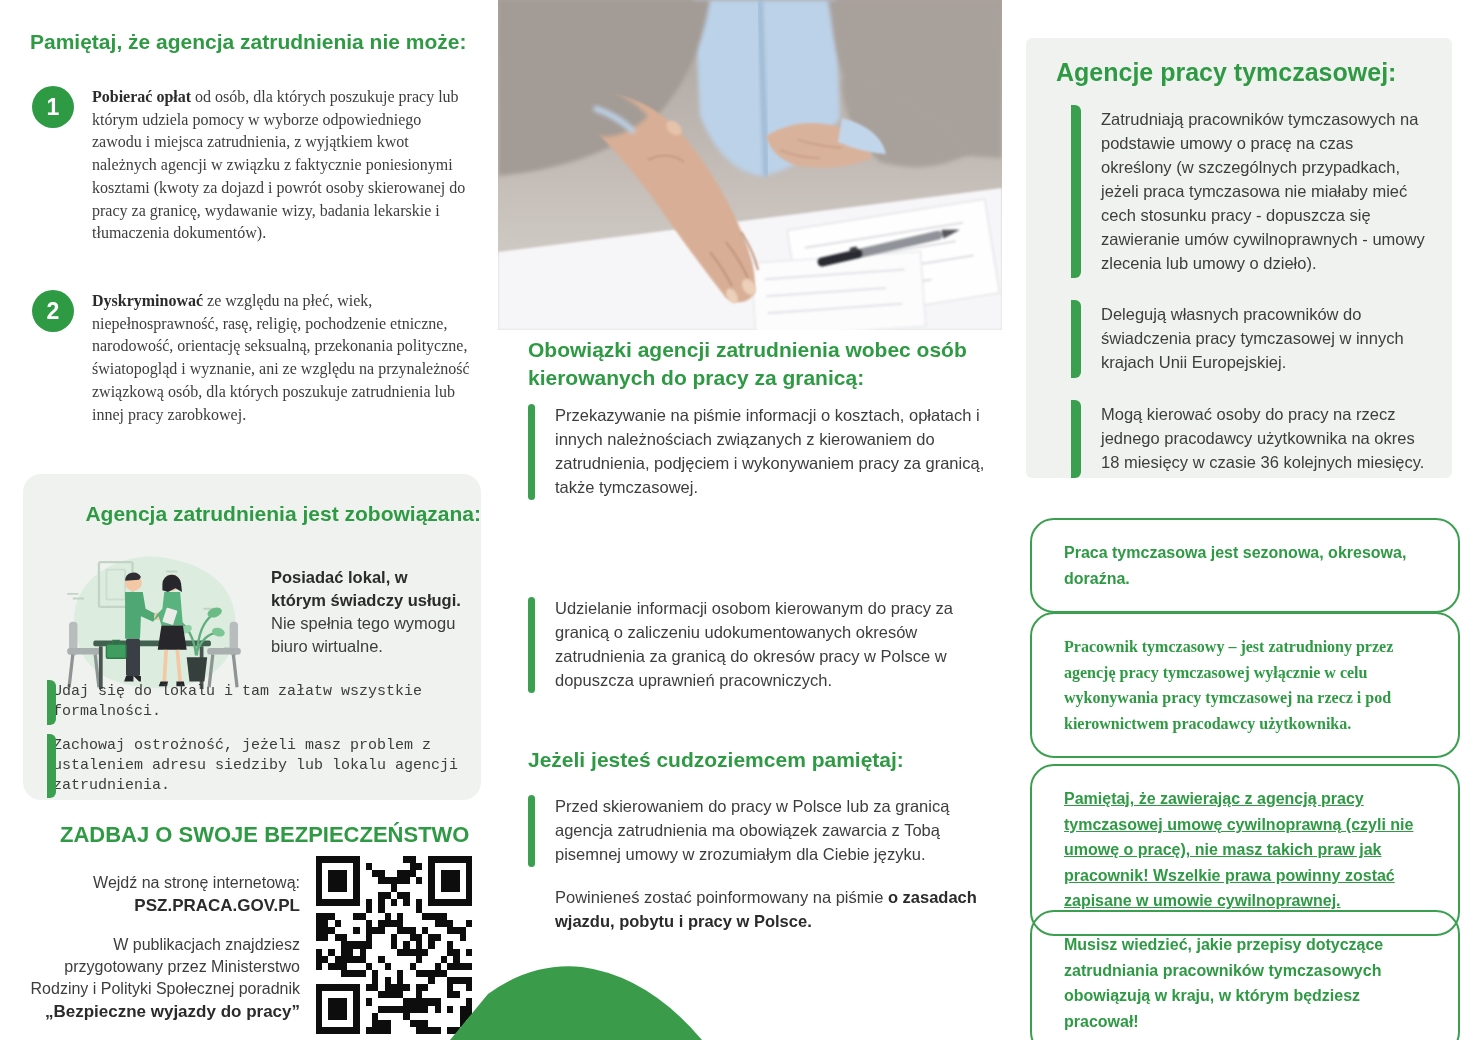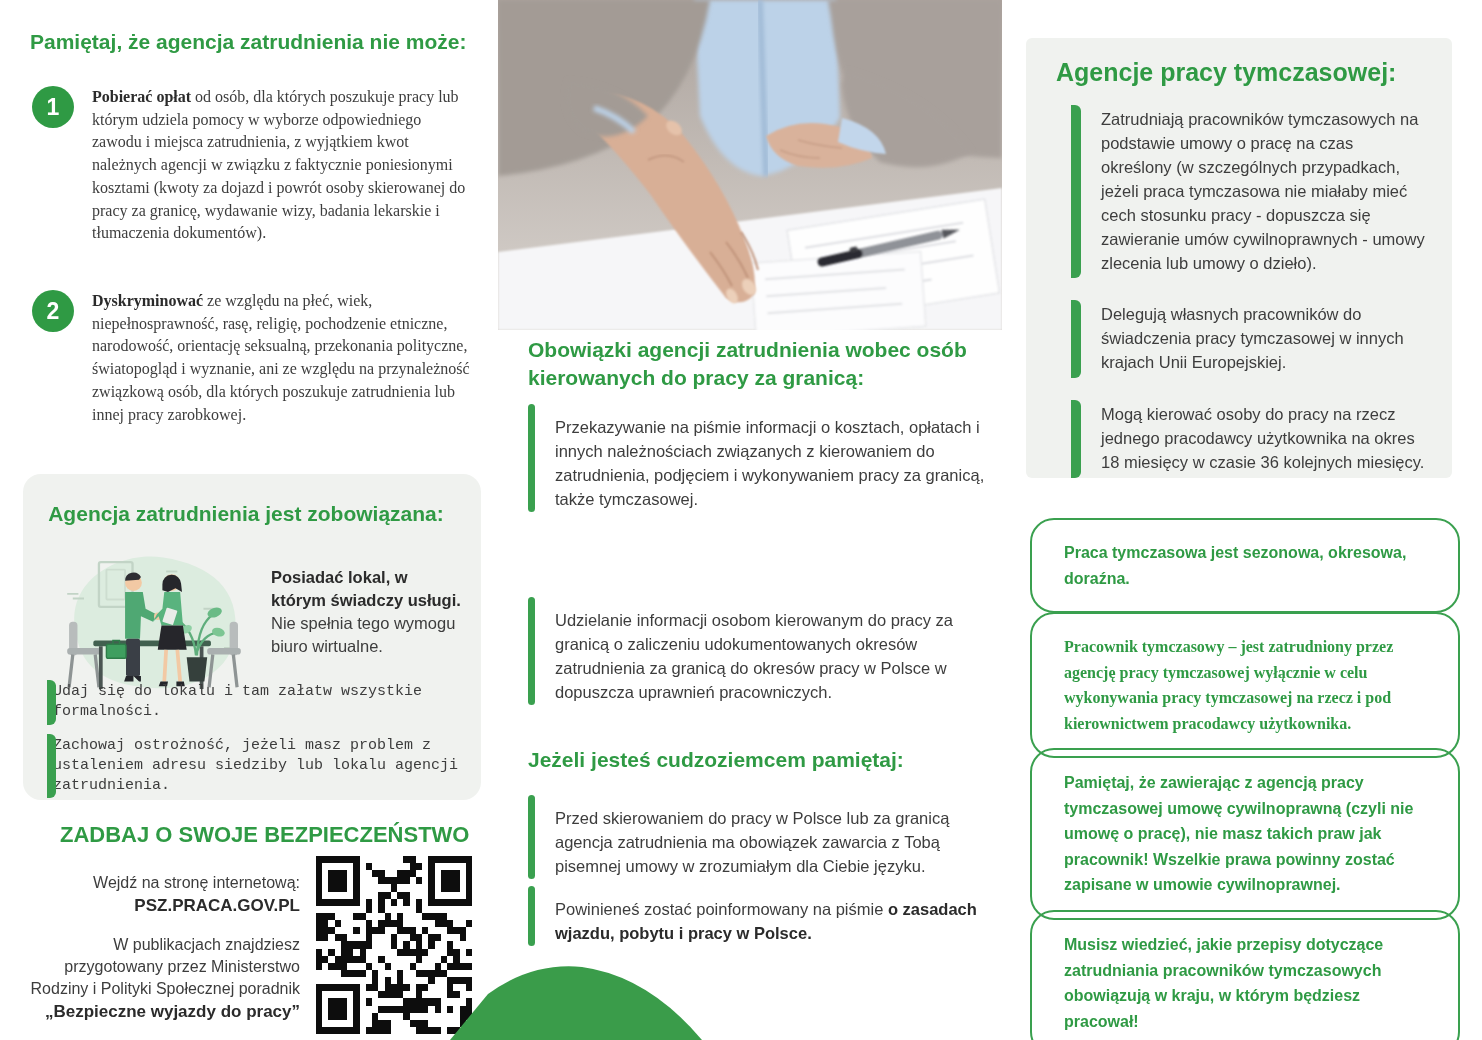--- a/index.html
+++ b/index.html
@@ -17,61 +17,61 @@
   
   .left-title{position:absolute;left:30px;top:30px;width:460px;font-size:21px;}
   .num-item{position:absolute;left:32px;display:flex;gap:18px;width:440px;}
   .num-item.n1{top:86px;} .num-item.n2{top:290px;}
   .num-circle{flex:0 0 42px;width:42px;height:42px;border-radius:50%;background:var(--green);
     color:#fff;font-size:23px;font-weight:bold;display:flex;align-items:center;justify-content:center;}
   .num-text{font-size:16px;line-height:1.42;width:392px;color:var(--text);font-family:Liberation Serif, serif;}
 
   .oblig-box{position:absolute;left:23px;top:474px;width:458px;height:326px;
     background:var(--box-bg);border-radius:18px;}
-  .oblig-title{position:absolute;left:0;right:12px;top:28px;text-align:center;font-size:21px;}
+  .oblig-title{position:absolute;left:0;right:0;top:28px;text-align:right;font-size:21px;}
   .oblig-illustration{position:absolute;left:22px;top:62px;width:218px;height:168px;}
   .oblig-statement{position:absolute;left:248px;top:92px;width:192px;font-size:16.5px;line-height:1.4;}
   .side-bullets{position:absolute;left:0;top:208px;right:20px;font-family:Liberation Mono, monospace;}
   .side-bullet{position:relative;margin:0 0 13px 30px;font-size:15px;line-height:1.35;}
   .side-bar{position:absolute;left:-6px;top:-2px;bottom:-2px;width:9px;background:var(--green2);
     border-radius:0 6px 6px 0;}
 
   .safety-title{position:absolute;left:60px;top:822px;width:430px;text-align:left;font-size:22px;}
   .safety-text{position:absolute;left:30px;top:872px;width:270px;text-align:right;font-size:16px;line-height:1.38;}
   .safety-text .gap{display:block;height:16px;}
   .safety-url{font-size:17px;}
   .safety-guide{font-size:17px;}
   .qr-wrap{position:absolute;left:316px;top:856px;width:156px;height:178px;background:#fff;z-index:1;}
   .qr-wrap svg{width:156px;height:178px;display:block;}
 
   
   .photo{position:absolute;left:498px;top:0;width:504px;height:330px;overflow:hidden;}
   .mid-title{position:absolute;left:528px;top:336px;width:450px;font-size:21px;line-height:1.35;}
   .bullet{display:flex;position:absolute;left:528px;width:462px;}
   .bar{flex:0 0 7px;border-radius:4px;background:var(--green2);}
-  .bullet-text{margin-left:20px;font-size:16.5px;line-height:1.45;color:var(--text);margin-top:12px;}
+  .bullet-text{margin-left:20px;font-size:16.5px;line-height:1.45;color:var(--text);}
   .mb1{top:404px;} .mb2{top:527px;} .mb3{top:597px;}
   .mid-title2{position:absolute;left:528px;top:748px;width:450px;font-size:21px;}
-  .fb1{top:795px;} .fb2{top:886px;}
+  .fb1{top:795px;} .fb2{top:886px;align-items:flex-end;}
 
   .dome{position:absolute;left:440px;bottom:0;width:290px;height:86px;z-index:2;}
 
   
   .right-box{position:absolute;left:1026px;top:38px;width:426px;height:440px;
     background:var(--box-bg);border-radius:6px;}
   .right-box-title{position:absolute;left:30px;top:20px;font-size:25px;}
   .right-bullets{position:absolute;left:12px;top:70px;right:26px;margin-left:11px;}
   .right-bullet{position:relative;margin:0 0 28px 52px;font-size:16.5px;line-height:1.45;}
   .right-bar{position:absolute;left:-30px;top:-3px;bottom:-3px;width:10px;background:var(--green2);
     border-radius:0 6px 6px 0;}
 
   .callout{position:absolute;left:1030px;width:362px;border:2px solid var(--green2);
     border-radius:24px;padding:20px 32px;color:var(--green);font-weight:bold;
     font-size:16px;line-height:1.6;}
-  .c1{top:518px;min-height:32px;} .c2{top:612px;font-family:Liberation Serif, serif;} .c3{top:748px;} .c4{top:910px;}
+  .c1{top:518px;min-height:32px;} .c2{top:612px;font-family:Liberation Serif, serif;} .c3{top:764px;text-decoration:underline;} .c4{top:910px;}
 </style>
 </head>
 <body>
 
 <div class="page">
 
   <h1 class="left-title green-h">Pamiętaj, że agencja zatrudnienia nie może:</h1>
 
   <div class="num-item n1">
     <div class="num-circle">1</div>

